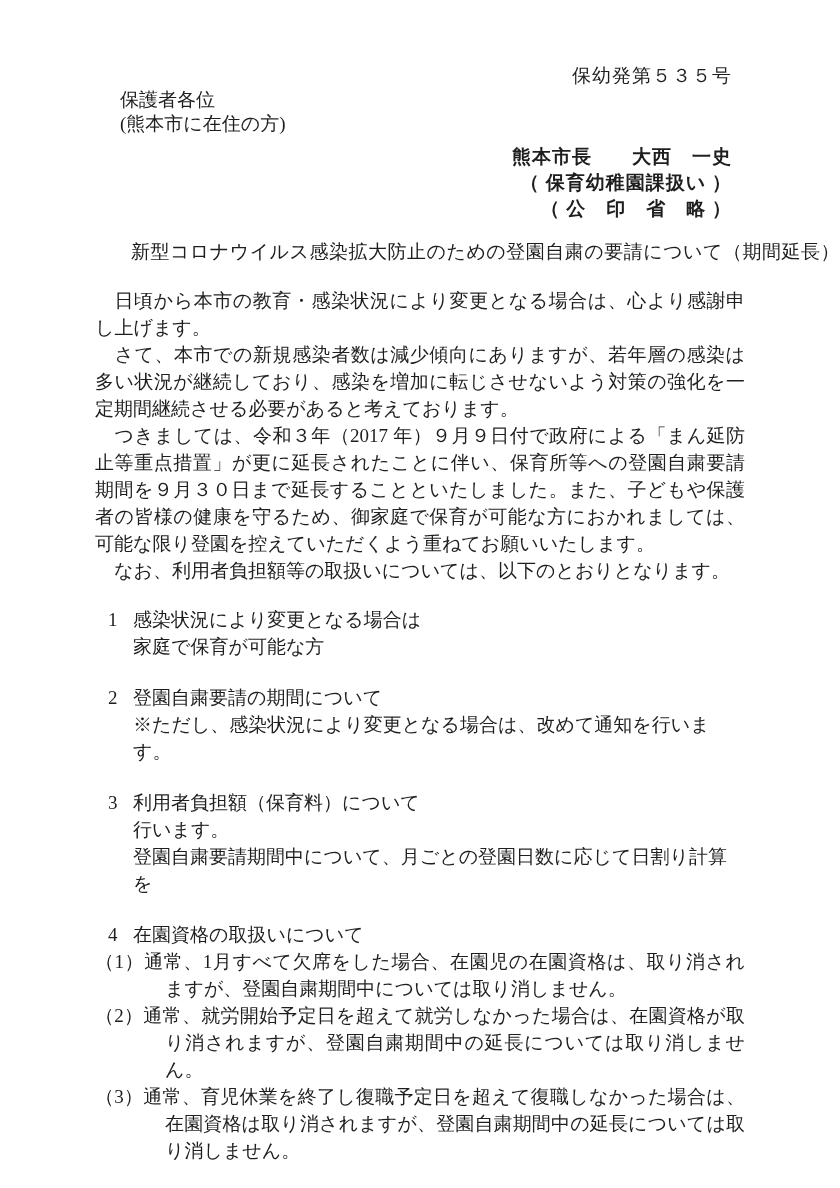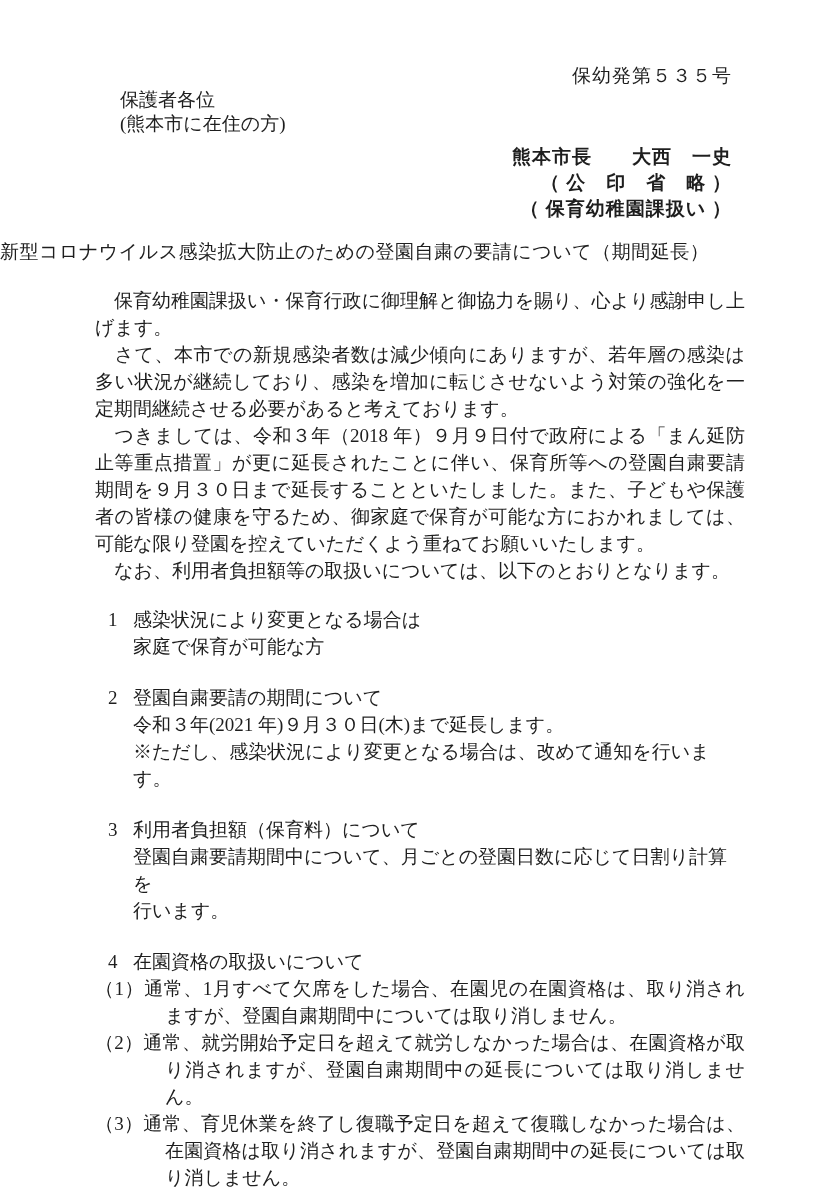--- a/index.html
+++ b/index.html
@@ -37,21 +37,21 @@
   .sender {
     margin-top: 8px;
     font-weight: bold;
   }
   .sender div {
     line-height: 26px;
     letter-spacing: 1px;
   }
   .doc-title {
     margin-top: 16px;
-    text-align: left;
+    text-align: right;
     letter-spacing: 0.5px;
   }
   .doc-body {
     margin: 22px 95px 0 95px;
     text-align: justify;
   }
   .doc-body p {
     margin: 0;
     padding: 0;
   }
@@ -85,59 +85,58 @@
     <div>保幼発第５３５号</div>
   </div>
 
   <div class="recipient">
     <div>保護者各位</div>
     <div>(熊本市に在住の方)</div>
   </div>
 
   <div class="right-block sender">
     <div>熊本市長　　大西　一史</div>
+    <div>（ 保育幼稚園課扱い ）</div>
     <div>（ 公　印　省　略 ）</div>
-    <div>（ 保育幼稚園課扱い ）</div>
   </div>
 
   <div class="doc-title">新型コロナウイルス感染拡大防止のための登園自粛の要請について（期間延長）</div>
 
   <div class="doc-body">
-    <p>　保育幼稚園課扱い・保育行政に御理解と御協力を賜り、心より感謝申し上げます。</p>
+    <p>　日頃から本市の教育・感染状況により変更となる場合は、心より感謝申し上げます。</p>
     <p>　さて、本市での新規感染者数は減少傾向にありますが、若年層の感染は多い状況が継続しており、感染を増加に転じさせないよう対策の強化を一定期間継続させる必要があると考えております。</p>
-    <p>　つきましては、令和３年（2018 年）９月９日付で政府による「まん延防止等重点措置」が更に延長されたことに伴い、保育所等への登園自粛要請期間を９月３０日まで延長することといたしました。また、子どもや保護者の皆様の健康を守るため、御家庭で保育が可能な方におかれましては、可能な限り登園を控えていただくよう重ねてお願いいたします。</p>
+    <p>　つきましては、令和３年（2017 年）９月９日付で政府による「まん延防止等重点措置」が更に延長されたことに伴い、保育所等への登園自粛要請期間を９月３０日まで延長することといたしました。また、子どもや保護者の皆様の健康を守るため、御家庭で保育が可能な方におかれましては、可能な限り登園を控えていただくよう重ねてお願いいたします。</p>
     <p>　なお、利用者負担額等の取扱いについては、以下のとおりとなります。</p>
   </div>
 
   <div class="item">
     <div class="item-head">
       <span class="item-num">1</span><span>感染状況により変更となる場合は</span>
     </div>
     <div class="item-lines">
       <div>家庭で保育が可能な方</div>
     </div>
   </div>
 
   <div class="item">
     <div class="item-head">
       <span class="item-num">2</span><span>登園自粛要請の期間について</span>
     </div>
     <div class="item-lines">
-      <div>令和３年(2021 年)９月３０日(木)まで延長します。</div>
       <div>※ただし、感染状況により変更となる場合は、改めて通知を行います。</div>
     </div>
   </div>
 
   <div class="item">
     <div class="item-head">
       <span class="item-num">3</span><span>利用者負担額（保育料）について</span>
     </div>
     <div class="item-lines">
+      <div>行います。</div>
       <div>登園自粛要請期間中について、月ごとの登園日数に応じて日割り計算を</div>
-      <div>行います。</div>
     </div>
   </div>
 
   <div class="item">
     <div class="item-head">
       <span class="item-num">4</span><span>在園資格の取扱いについて</span>
     </div>
     <div class="subitem">
       <span>（1）</span><span>通常、1月すべて欠席をした場合、在園児の在園資格は、取り消されますが、登園自粛期間中については取り消しません。</span>
     </div>

